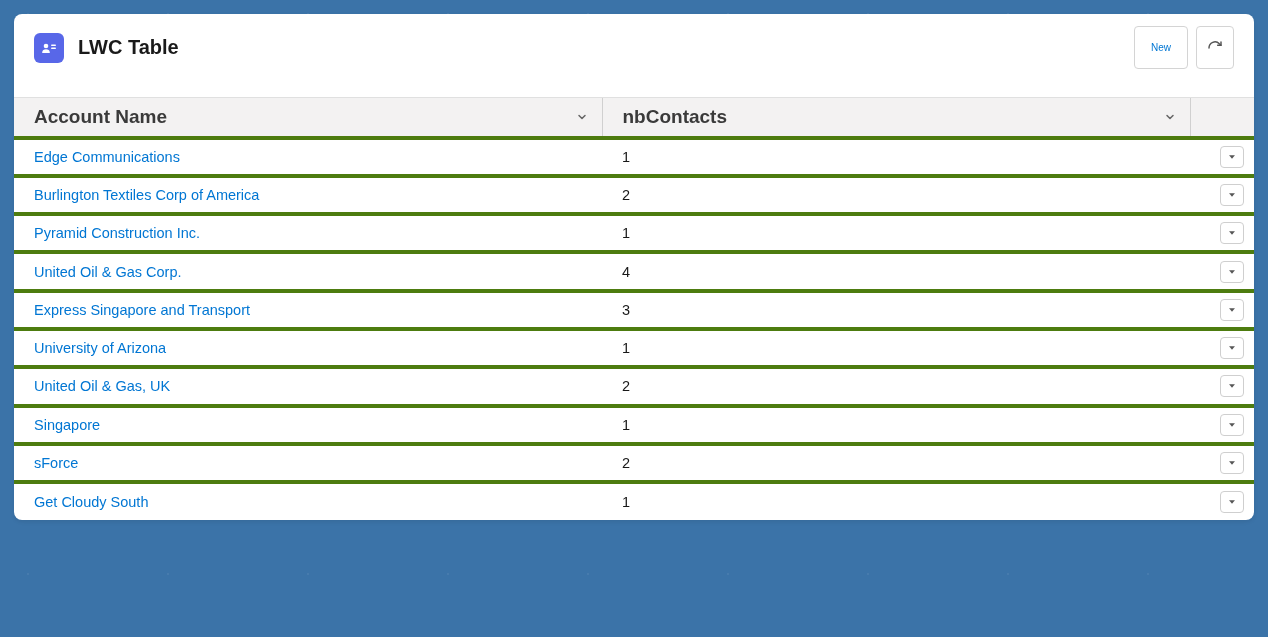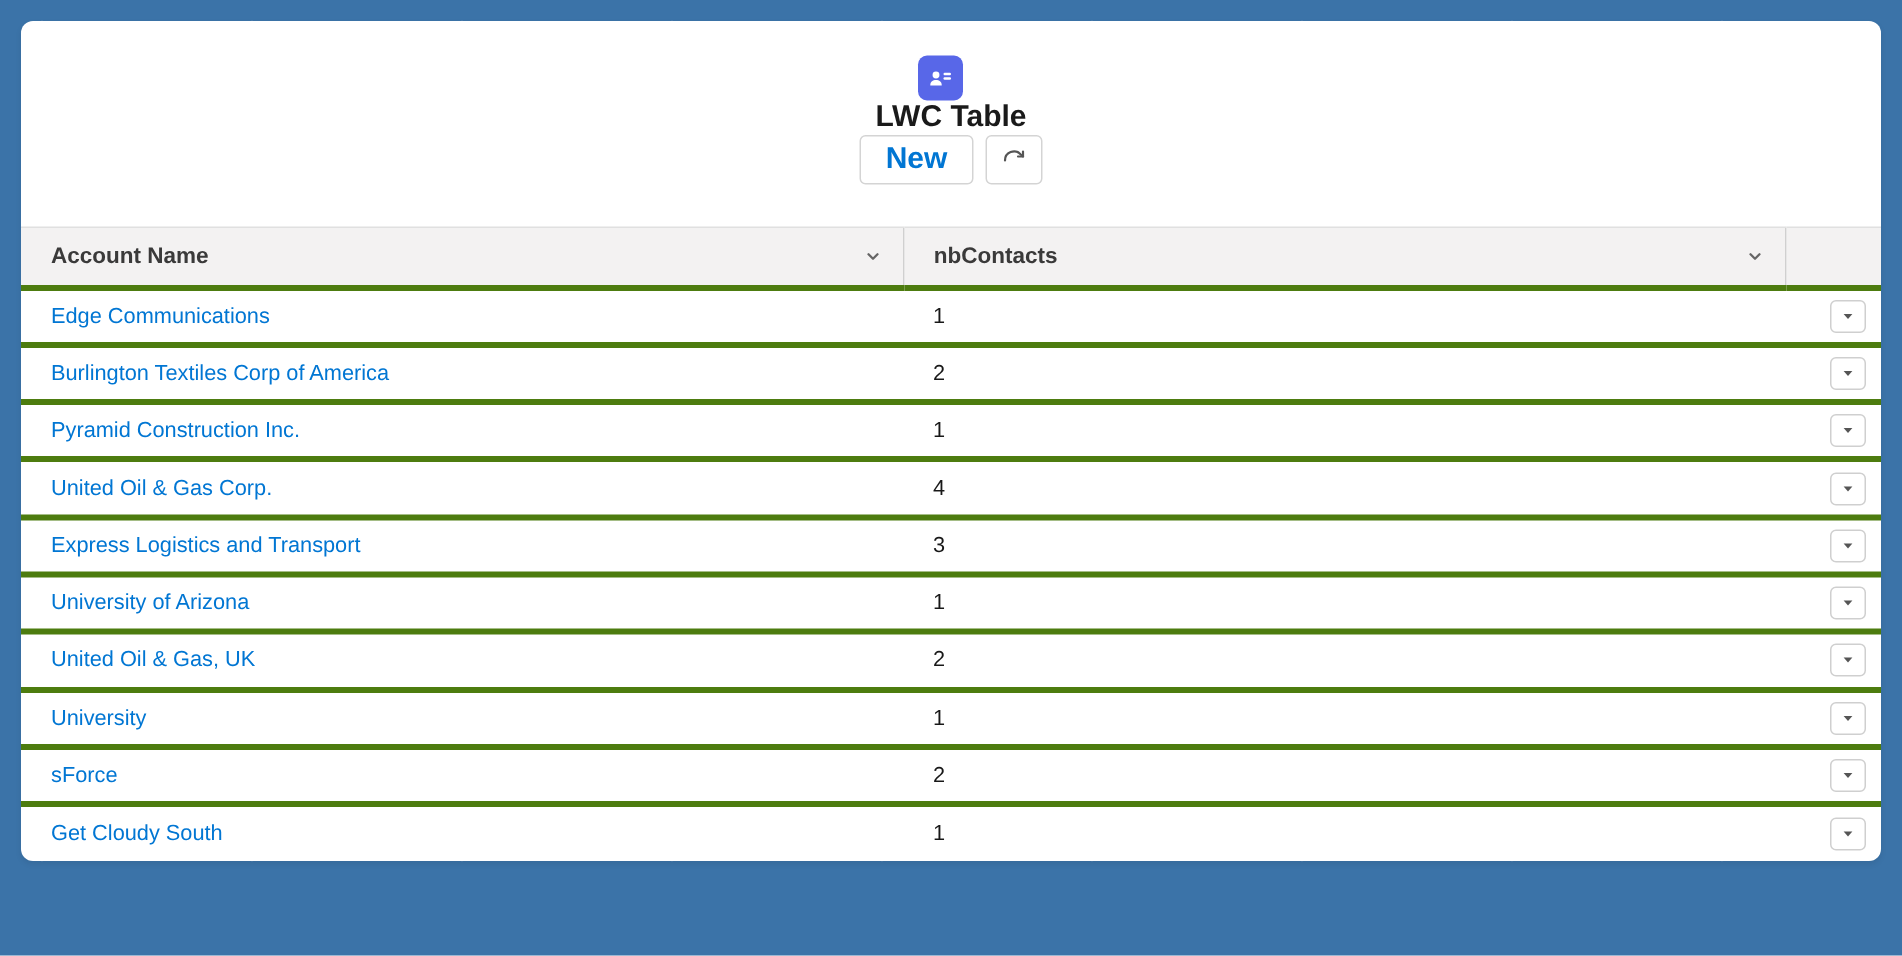--- a/index.html
+++ b/index.html
@@ -17,22 +17,21 @@
   background: #fff;
   border-radius: 8px;
   width: 1240px;
   margin: 0 auto;
   box-shadow: 0 2px 4px rgba(0,0,0,0.08);
   overflow: hidden;
 }
 .header {
   display: flex;
   align-items: center;
-  padding: 23px 20px 28px 20px;
-  flex-direction: column;
+  padding: 12px 20px 28px 20px;
 }
 .header-icon {
   width: 30px; height: 30px;
   background: #5867e8;
   border-radius: 6px;
   display: flex;
   align-items: center;
   justify-content: center;
   margin-right: 14px;
   flex-shrink: 0;
@@ -42,45 +41,44 @@
   font-size: 20px;
   font-weight: 700;
   color: #1a1a1a;
   flex: 1;
 }
 .header-actions { display: flex; gap: 8px; }
 .btn {
   border: 1px solid #d4d4d4;
   background: #fff;
   border-radius: 4px;
-  height: 33px;
+  height: 43px;
   padding: 0 16px;
-  font-size: 20px;
+  font-size: 10px;
   cursor: pointer;
   display: flex;
   align-items: center;
   justify-content: center;
   color: #0176d3;
-  font-weight: bold;
 }
 .btn-icon { width: 38px; padding: 0; color: #555; }
 
 .table { width: 100%; border-collapse: collapse; }
 .table th, .table td {
   text-align: left;
   border-top: 4px solid #4d7c0f;
   font-weight: normal;
 }
 .table thead th {
   background: #f3f2f2;
   border-top: 1px solid #e0e0e0;
   border-bottom: 1px solid #e0e0e0;
   font-weight: 700;
   color: #3a3a3a;
-  font-size: 15px;
+  font-size: 19px;
   height: 40px;
   padding: 0 10px 0 20px;
   position: relative;
 }
 .table thead th.col-name { width: 588px; }
 .table thead th.col-contacts { border-left: 1px solid #d0d0d0; margin-left: 41px; }
 .table thead th.col-actions { width: 64px; border-left: 1px solid #d0d0d0; }
 .th-inner { display: flex; align-items: center; justify-content: space-between; }
 .th-sort {
   width: 20px; height: 20px;
@@ -185,21 +183,21 @@
         <tr>
           <td class="cell-name"><a class="link">United Oil &amp; Gas Corp.</a></td>
           <td class="cell-contacts">4</td>
           <td class="cell-actions"><span class="row-menu">
               <svg width="10" height="10" viewBox="0 0 24 24" fill="currentColor">
                 <path d="M5 8l7 8 7-8z"></path>
               </svg>
             </span></td>
         </tr>
         <tr>
-          <td class="cell-name"><a class="link">Express Logistics and Transport</a></td>
+          <td class="cell-name"><a class="link">Express Singapore and Transport</a></td>
           <td class="cell-contacts">3</td>
           <td class="cell-actions"><span class="row-menu">
               <svg width="10" height="10" viewBox="0 0 24 24" fill="currentColor">
                 <path d="M5 8l7 8 7-8z"></path>
               </svg>
             </span></td>
         </tr>
         <tr>
           <td class="cell-name"><a class="link">University of Arizona</a></td>
           <td class="cell-contacts">1</td>
@@ -212,21 +210,21 @@
         <tr>
           <td class="cell-name"><a class="link">United Oil &amp; Gas, UK</a></td>
           <td class="cell-contacts">2</td>
           <td class="cell-actions"><span class="row-menu">
               <svg width="10" height="10" viewBox="0 0 24 24" fill="currentColor">
                 <path d="M5 8l7 8 7-8z"></path>
               </svg>
             </span></td>
         </tr>
         <tr>
-          <td class="cell-name"><a class="link">University</a></td>
+          <td class="cell-name"><a class="link">Singapore</a></td>
           <td class="cell-contacts">1</td>
           <td class="cell-actions"><span class="row-menu">
               <svg width="10" height="10" viewBox="0 0 24 24" fill="currentColor">
                 <path d="M5 8l7 8 7-8z"></path>
               </svg>
             </span></td>
         </tr>
         <tr>
           <td class="cell-name"><a class="link">sForce</a></td>
           <td class="cell-contacts">2</td>

